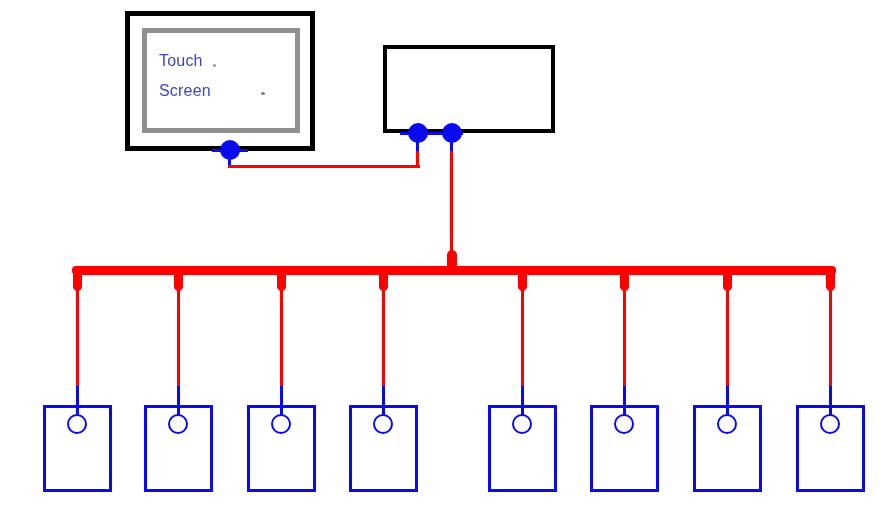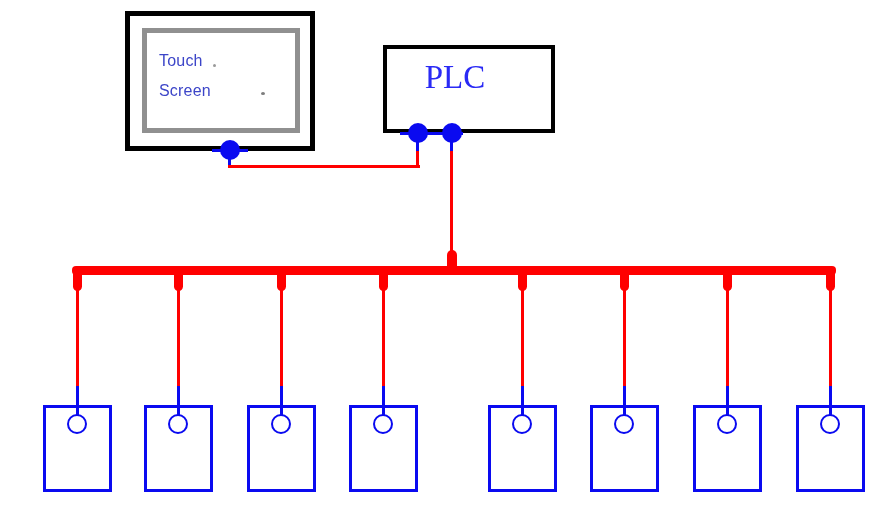--- a/index.html
+++ b/index.html
@@ -43,21 +43,20 @@
   <div class="abs ts-inner"></div>
   <div class="abs ts-label">
     <span>Touch</span>
     <span>Screen</span>
   </div>
 
   <div class="abs speck" style="left:213px;top:64px;width:3px;height:3px;background:#9a9a9a;"></div>
   <div class="abs speck" style="left:261px;top:92px;width:4px;height:3px;background:#7d7d7d;"></div>
 
   <div class="abs plc-box"></div>
-  <div class="abs plc-label">PLC</div>
 
   <div class="abs port-line" style="left:212px;top:149px;width:36px;"></div>
   <div class="abs dot" style="left:220px;top:140px;"></div>
 
   <div class="abs port-line" style="left:400px;top:131.5px;width:63px;"></div>
   <div class="abs dot" style="left:408px;top:123px;"></div>
   <div class="abs dot" style="left:442px;top:123px;"></div>
 
   <div class="abs wire-v-blue" style="left:228px;top:150px;height:17px;"></div>
   <div class="abs wire-h-red" style="left:228px;top:165px;width:192px;"></div>

